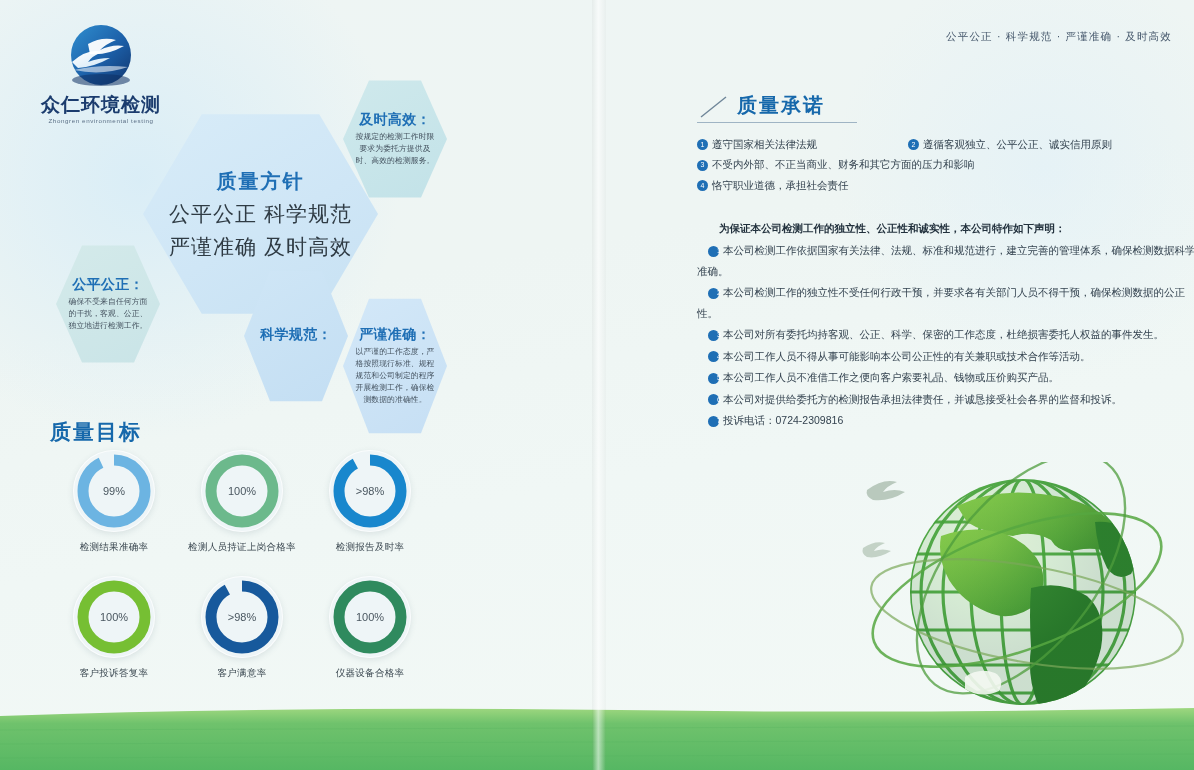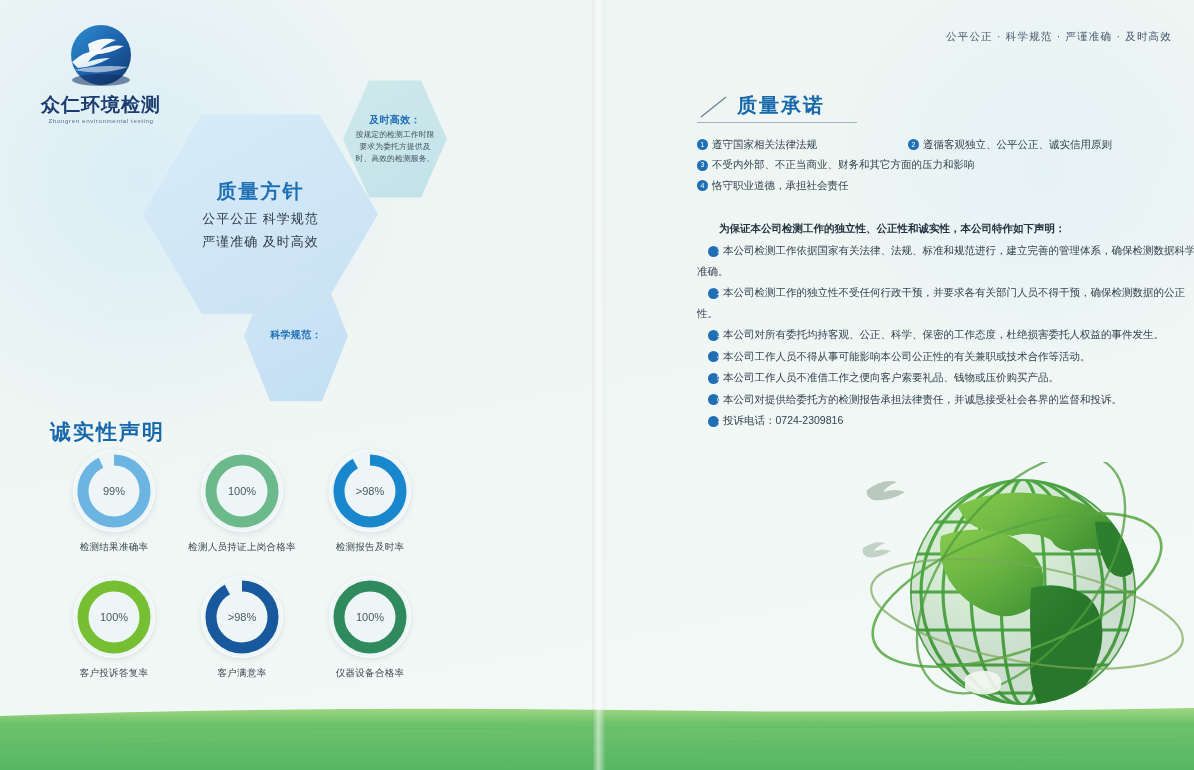--- a/index.html
+++ b/index.html
@@ -37,23 +37,23 @@
   
   .hexwrap { position:absolute; left:48px; top:68px; width:440px; height:360px; }
   .hex { position:absolute; display:flex; flex-direction:column; align-items:center;
     justify-content:center; text-align:center;
     clip-path: polygon(25% 2%, 75% 2%, 100% 50%, 75% 98%, 25% 98%, 0% 50%); }
   .hex-center {
     left:95px; top:42px; width:235px; height:208px;
     background: linear-gradient(150deg,#d8ecf8 0%,#cfe6f6 55%,#c7e1f3 100%);
   }
   .hex-center .h-title { font-size:20px; font-weight:bold; color:#1f6fb5; letter-spacing:2px; }
-  .hex-center .h-l1, .hex-center .h-l2 { font-size:13px; color:#2f3b44; letter-spacing:1px; margin-top:5px;}
+  .hex-center .h-l1, .hex-center .h-l2 { font-size:21px; color:#2f3b44; letter-spacing:1px; margin-top:5px;}
   .hex-sm { width:104px; height:122px; padding:6px 9px; }
-  .hex-sm .h-title { font-size:10px; font-weight:bold; color:#1f6fb5; margin-bottom:2px; letter-spacing:.3px;}
+  .hex-sm .h-title { font-size:14px; font-weight:bold; color:#1f6fb5; margin-bottom:2px; letter-spacing:.3px;}
   .hex-sm .h-body { font-size:7.8px; color:#44525f; line-height:1.55; letter-spacing:.1px; }
   .hex-tr { left:295px; top:10px; background: linear-gradient(150deg,#cfe9ec,#c2e2e8); }
   .hex-l  { left:8px;  top:175px; background: linear-gradient(150deg,#d4eaea,#c9e4e7); }
   .hex-mb { left:196px; top:200px; height:136px; background: linear-gradient(150deg,#cfe6f6,#c3def3); }
   .hex-br { left:295px; top:228px; height:140px; background: linear-gradient(150deg,#d3e8f8,#c6dff4); }
 
   
   .goals-title { position:absolute; left:50px; top:418px; font-size:21px; font-weight:bold;
     color:#1668ab; letter-spacing:2px; }
   .goals { position:absolute; left:50px; top:450px; width:460px; }
@@ -133,28 +133,36 @@
       <div class="h-title">质量方针</div>
       <div class="h-l1">公平公正  科学规范</div>
       <div class="h-l2">严谨准确  及时高效</div>
     </div>
 
     <div class="hex hex-sm hex-tr">
       <div class="h-title">及时高效：</div>
       <div class="h-body">按规定的检测工作时限要求为委托方提供及时、高效的检测服务。</div>
     </div>
 
+    <div class="hex hex-sm hex-l">
+      <div class="h-title">公平公正：</div>
+      <div class="h-body">确保不受来自任何方面的干扰，客观、公正、独立地进行检测工作。</div>
+    </div>
 
     <div class="hex hex-sm hex-mb">
       <div class="h-title">科学规范：</div>
     </div>
 
+    <div class="hex hex-sm hex-br">
+      <div class="h-title">严谨准确：</div>
+      <div class="h-body">以严谨的工作态度，严格按照现行标准、规程规范和公司制定的程序开展检测工作，确保检测数据的准确性。</div>
+    </div>
   </div>
 
-  <div class="goals-title">诚实性声明</div>
+  <div class="goals-title">质量目标</div>
   <div class="goals">
     <div class="goal-row">
       <div class="goal">
         <div class="goal-ring">
             <svg viewBox="0 0 82 82">
               <circle cx="41" cy="41" r="31" fill="none" stroke="#eef5f7" stroke-width="11"></circle>
               <circle cx="41" cy="41" r="31" fill="none" stroke="#6cb4e2" stroke-width="11" stroke-dasharray="181.1 194.8" transform="rotate(-90 41 41)"></circle>
             </svg>
             <div class="goal-val">99%</div>
           </div>

